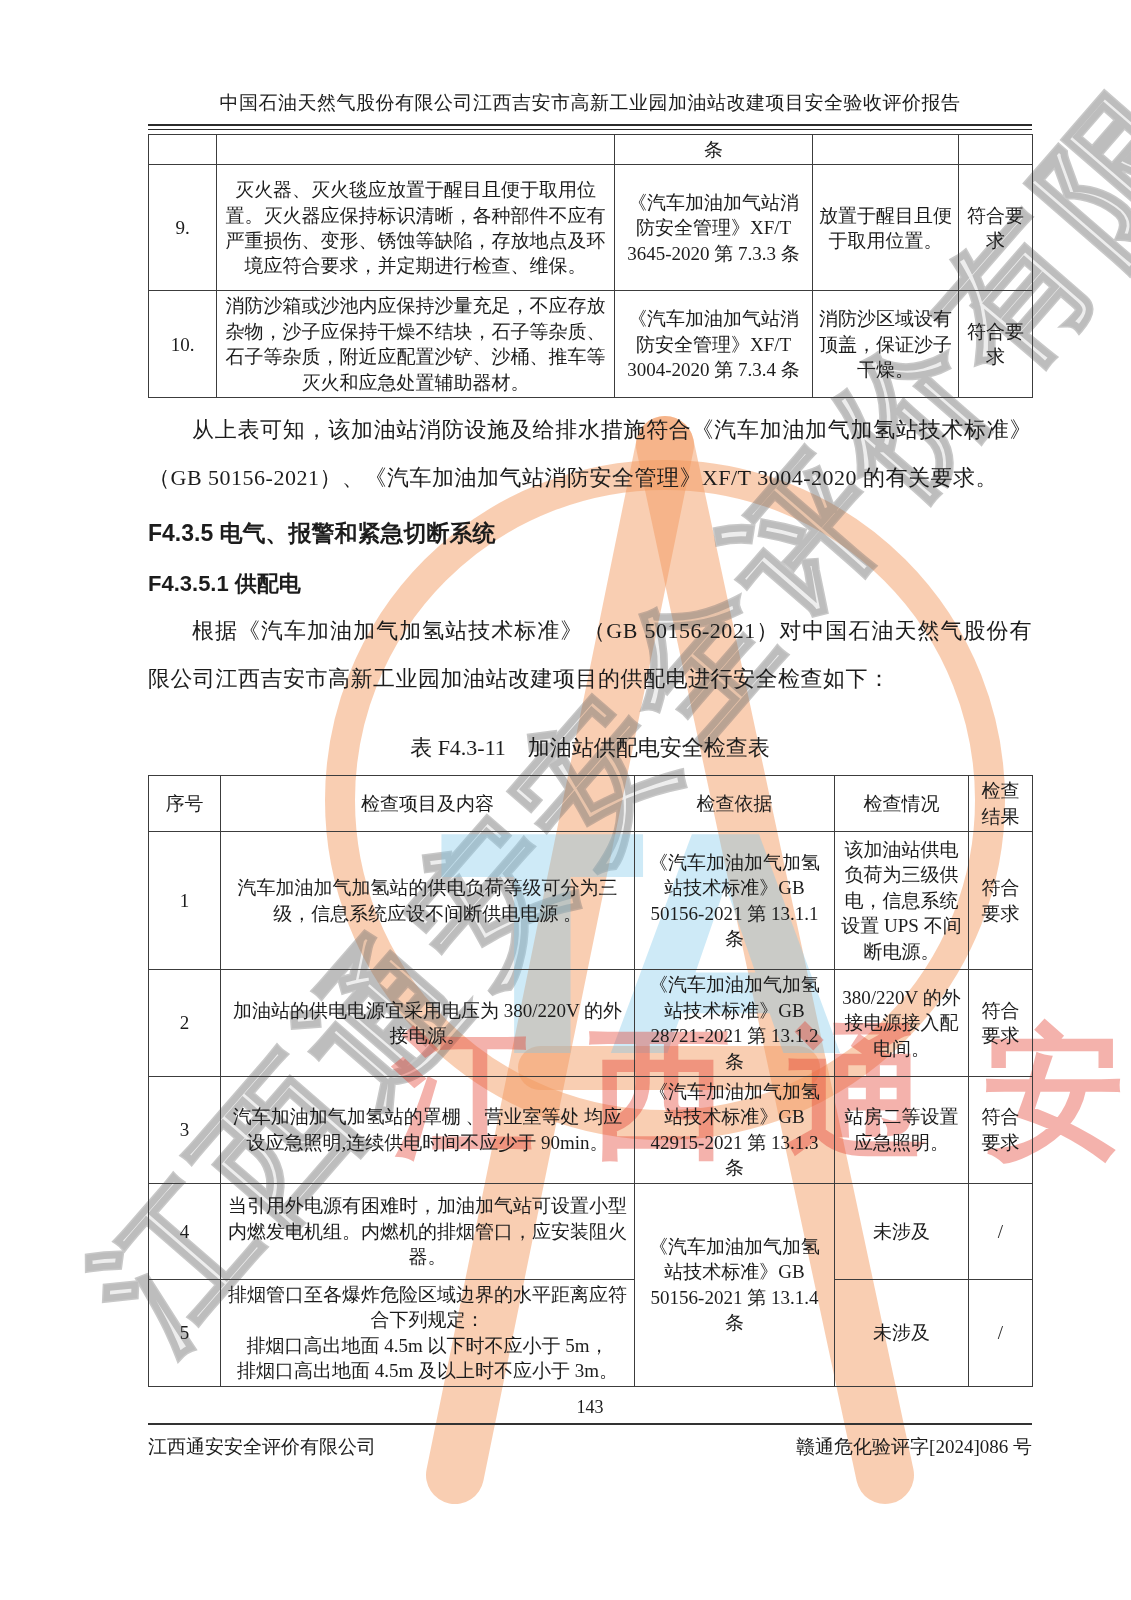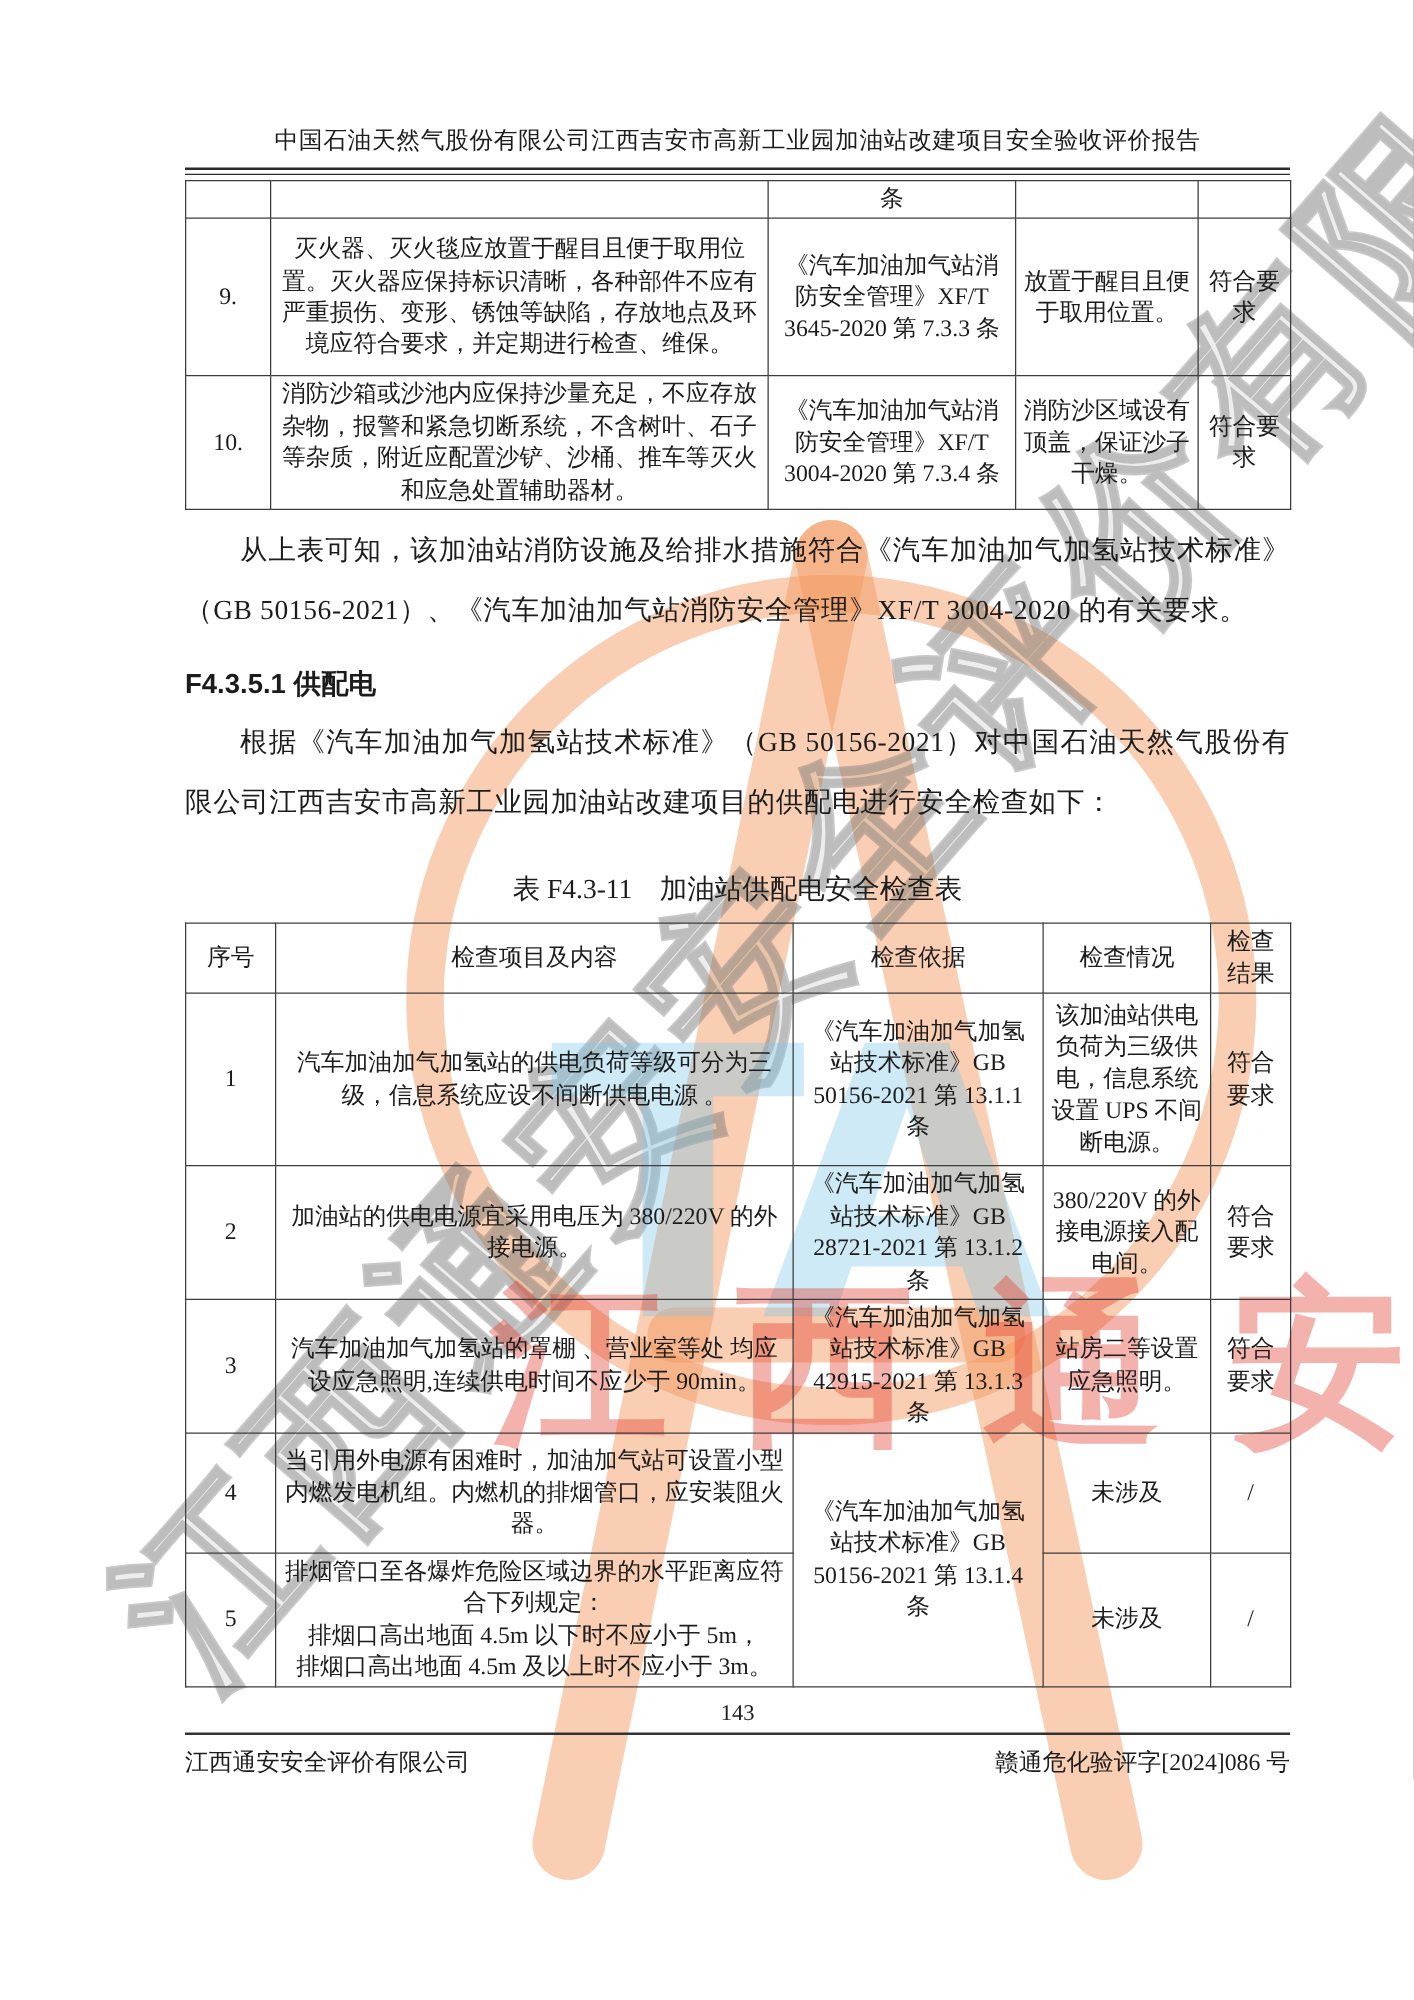--- a/index.html
+++ b/index.html
@@ -23,21 +23,21 @@
     line-height:300px;letter-spacing:-12px;color:rgba(125,200,235,0.38);
     font-family:"DejaVu Sans","Liberation Sans",sans-serif;
     text-align:center;
   }
   .wm-red{
     position:absolute;left:392px;top:1018px;font-size:142px;font-weight:bold;
     line-height:150px;letter-spacing:55px;color:rgba(228,62,48,0.40);
     font-family:"Liberation Sans","DejaVu Sans",sans-serif;white-space:nowrap;
   }
   
-  .content{position:absolute;left:148px;top:10px;width:884px;z-index:1;}
+  .content{position:absolute;left:148px;top:0;width:884px;z-index:1;}
   .doc-title{
     margin-top:90px;text-align:center;font-size:19px;line-height:26px;
     letter-spacing:0.5px;
   }
   .head-rule{margin-top:8px;height:3px;border-top:2px solid #2b2b2b;border-bottom:1px solid #2b2b2b;}
   table{border-collapse:collapse;table-layout:fixed;width:884px;background:transparent;}
   td,th{
     border:1px solid #3c3c3c;padding:2px 5px;font-size:19px;line-height:1.34;
     text-align:center;vertical-align:middle;font-weight:normal;
     white-space:pre-line;word-break:break-word;background:transparent;
@@ -105,30 +105,31 @@
       </tr>
       <tr style="height:126px">
         <td>9.</td>
         <td>灭火器、灭火毯应放置于醒目且便于取用位置。灭火器应保持标识清晰，各种部件不应有严重损伤、变形、锈蚀等缺陷，存放地点及环境应符合要求，并定期进行检查、维保。</td>
         <td>《汽车加油加气站消防安全管理》XF/T 3645-2020 第 7.3.3 条</td>
         <td>放置于醒目且便于取用位置。</td>
         <td>符合要求</td>
       </tr>
       <tr style="height:106px">
         <td>10.</td>
-        <td>消防沙箱或沙池内应保持沙量充足，不应存放杂物，报警和紧急切断系统，不含树叶、石子等杂质，附近应配置沙铲、沙桶、推车等灭火和应急处置辅助器材。</td>
+        <td>消防沙箱或沙池内应保持沙量充足，不应存放杂物，沙子应保持干燥不结块，石子等杂质、石子等杂质，附近应配置沙铲、沙桶、推车等灭火和应急处置辅助器材。</td>
         <td>《汽车加油加气站消防安全管理》XF/T 3004-2020 第 7.3.4 条</td>
         <td>消防沙区域设有顶盖，保证沙子干燥。</td>
         <td>符合要求</td>
       </tr>
     </tbody>
       </table>
 
     <div class="para">从上表可知，该加油站消防设施及给排水措施符合《汽车加油加气加氢站技术标准》（GB 50156-2021）、《汽车加油加气站消防安全管理》XF/T 3004-2020 的有关要求。</div>
 
+    <div class="h-l2">F4.3.5 电气、报警和紧急切断系统</div>
     <div class="h-l3">F4.3.5.1 供配电</div>
 
     <div class="para">根据《汽车加油加气加氢站技术标准》（GB 50156-2021）对中国石油天然气股份有限公司江西吉安市高新工业园加油站改建项目的供配电进行安全检查如下：</div>
 
     <div class="t-caption">表 F4.3-11　加油站供配电安全检查表</div>
 
     <table class="t2">
       <colgroup>
           <col style="width:72px">
           <col style="width:414px">

